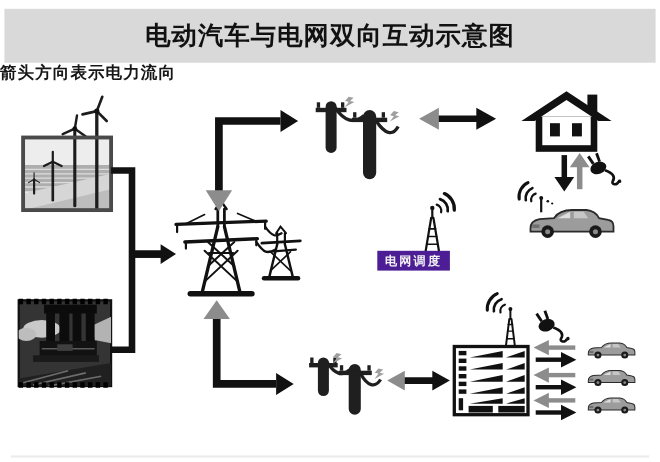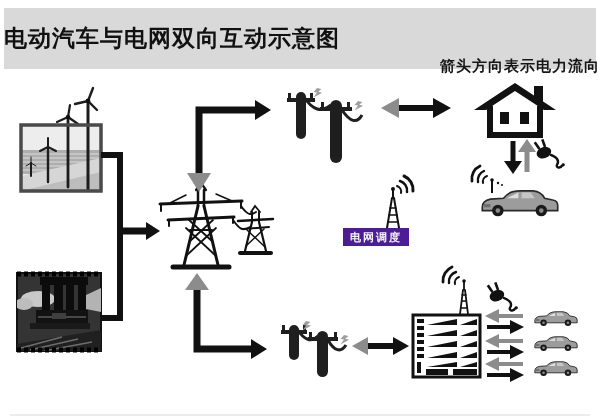--- a/index.html
+++ b/index.html
@@ -1,28 +1,28 @@
 <!DOCTYPE html>
 <html><head>
 <meta charset="utf-8">
 <style>
   html,body{margin:0;padding:0;}
   body{
     width:600px;height:420px;position:relative;background:#ffffff;
     font-family:"Liberation Sans","DejaVu Sans",sans-serif;overflow:hidden;
   }
   .banner{
-    position:absolute;left:4px;top:8px;width:592px;height:61px;
-    background:#d9d9d9;display:flex;align-items:center;
+    position:absolute;left:4px;top:8px;width:592px;height:49px;
+    background:#d9d9d9;display:flex;align-items:center;justify-content:center;
   }
   .banner .title{
     font-size:23px;font-weight:bold;color:#111;letter-spacing:1px;
   }
   .subtitle{
-    position:absolute;left:0;top:57px;width:600px;text-align:right;
+    position:absolute;left:0;top:57px;width:600px;text-align:left;
     font-size:15px;font-weight:bold;color:#161616;letter-spacing:1px;
   }
   .diagram{position:absolute;left:0;top:0;width:600px;height:420px;}
   .dispatch-label{
     position:absolute;left:343px;top:228px;width:66px;height:18px;
     background:#4c1d95;color:#f2f2f2;font-size:11px;font-weight:bold;
     display:flex;align-items:center;justify-content:center;letter-spacing:2px;
   }
   .bottom-edge{
     position:absolute;left:10px;top:414px;width:580px;height:2px;background:#ececec;

